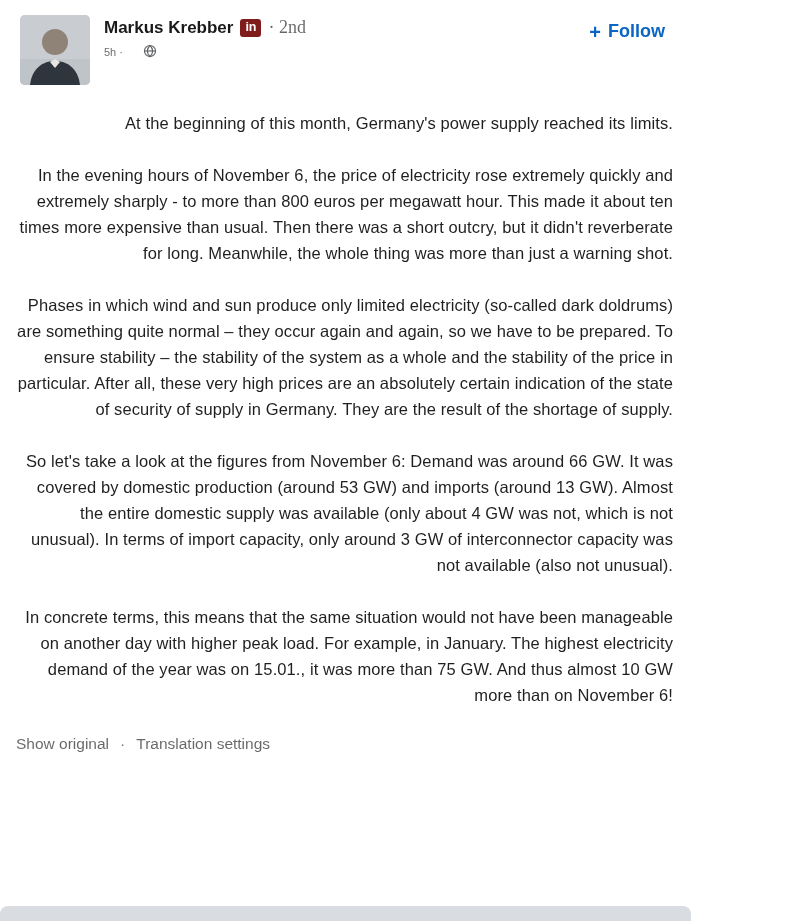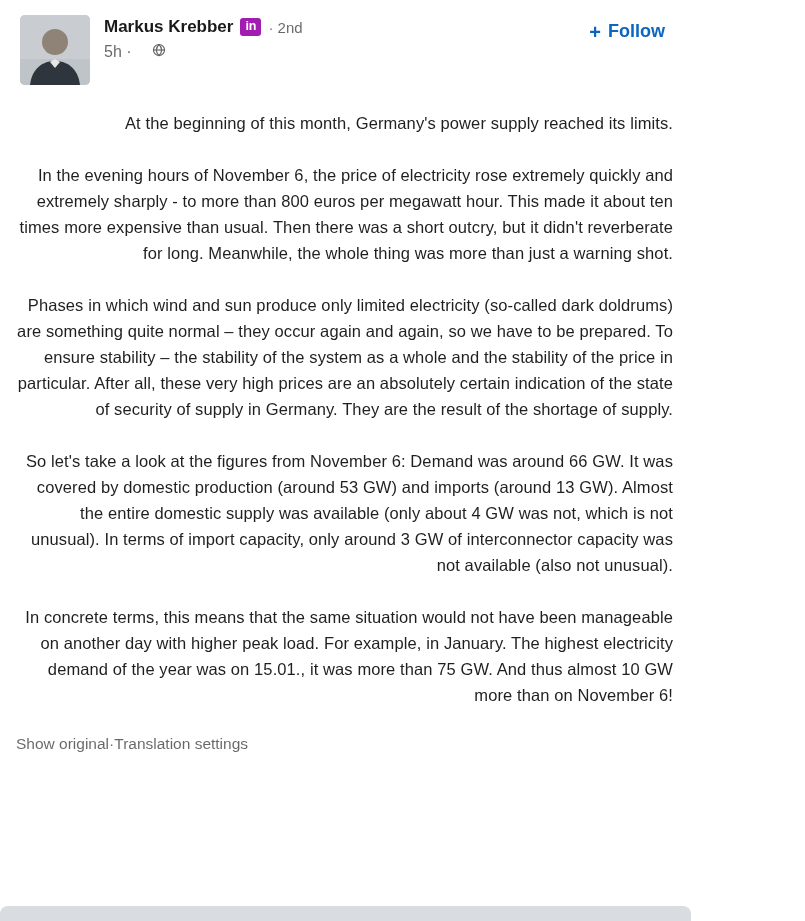--- a/index.html
+++ b/index.html
@@ -17,28 +17,28 @@
   
   .header { display: flex; align-items: flex-start; padding: 15px 20px 0 20px; }
   .avatar {
     width: 70px; height: 70px; border-radius: 5px; overflow: hidden;
     flex-shrink: 0; background: #c6cbd0; cursor: pointer;
   }
   .author-info { margin-left: 14px; flex: 1; min-width: 0; }
   .name-row { display: flex; align-items: center; gap: 7px; margin-top: 2px; }
   .name { font-size: 17px; font-weight: bold; color: rgba(0,0,0,0.9); cursor: pointer; }
   .li-badge {
-    background: #a21caf; color: #ffffff; font-size: 12.5px; font-weight: bold;
+    background: #7f1d1d; color: #ffffff; font-size: 12.5px; font-weight: bold;
     width: 21px; height: 18px; border-radius: 3px;
     display: inline-flex; align-items: center; justify-content: center;
     line-height: 1; padding-bottom: 1px;
   }
-  .degree { color: rgba(0,0,0,0.6); font-size: 15px; }
+  .degree { color: rgba(0,0,0,0.6); font-size: 18px; font-family: Liberation Serif, serif; }
   .headline { color: rgba(0,0,0,0.6); font-size: 14.5px; margin-top: 4px; }
-  .meta-row { color: rgba(0,0,0,0.6); font-size: 16px; margin-top: 5px; display: flex; align-items: center; gap: 20px; }
+  .meta-row { color: rgba(0,0,0,0.6); font-size: 11px; margin-top: 5px; display: flex; align-items: center; gap: 20px; }
   .globe { display: inline-block; margin-top: 1px; }
 
   .follow-btn {
     background: none; border: none; padding: 4px 6px; margin-top: 2px;
     color: #0a66c2; font-family: "Liberation Sans", sans-serif;
     font-size: 18px; font-weight: bold; cursor: pointer;
     display: flex; align-items: center; gap: 7px; flex-shrink: 0;
   }
   .follow-btn .plus { font-size: 20px; font-weight: bold; line-height: 1; }
 
@@ -49,21 +49,21 @@
     font-size: 16.5px;
     line-height: 26px;
     color: rgba(0,0,0,0.88);
     letter-spacing: 0.1px;
     text-align: right;
   }
 
   
   .footer {
     padding: 1px 16px 0 16px;
-    display: flex; align-items: center; gap: 0;
+    display: flex; align-items: center; gap: 11px;
     color: rgba(0,0,0,0.6);
     font-size: 15.5px;
   }
   .footer .link { cursor: pointer; }
   .footer .sep { color: rgba(0,0,0,0.55); }
 
   
   .bottom-bar {
     position: absolute; bottom: 0; left: 0; right: 0;
     height: 15px;

